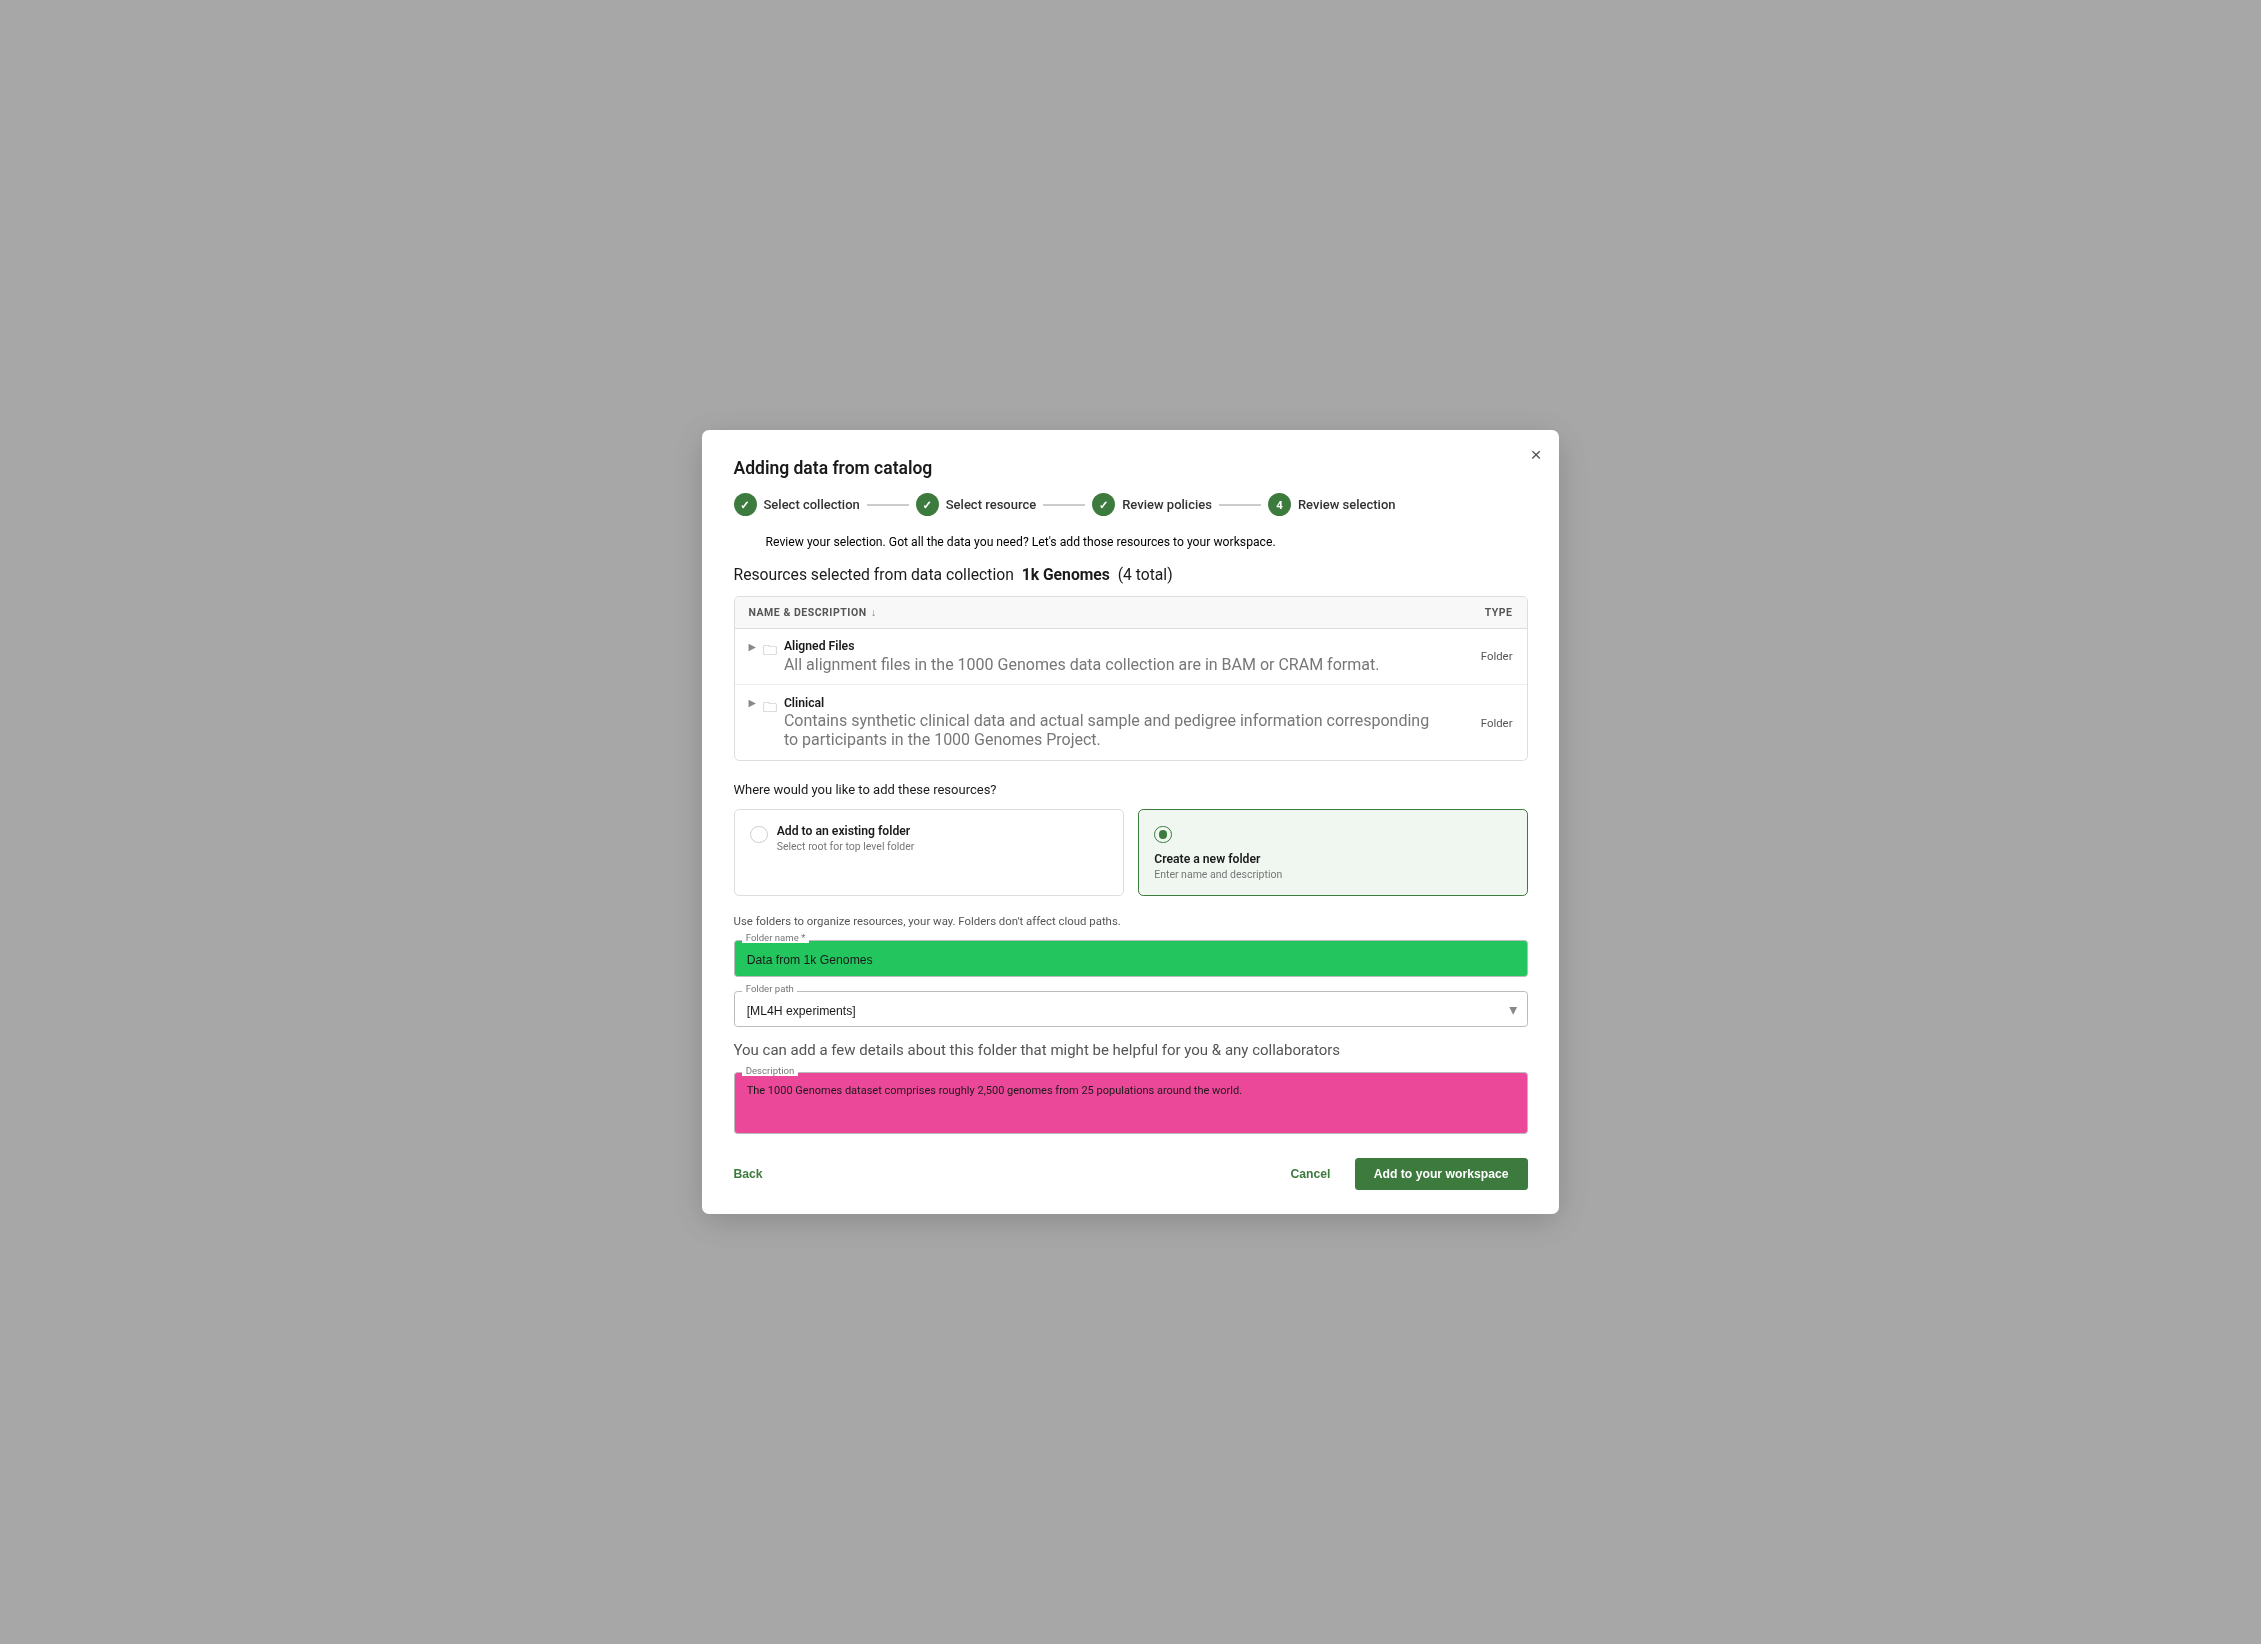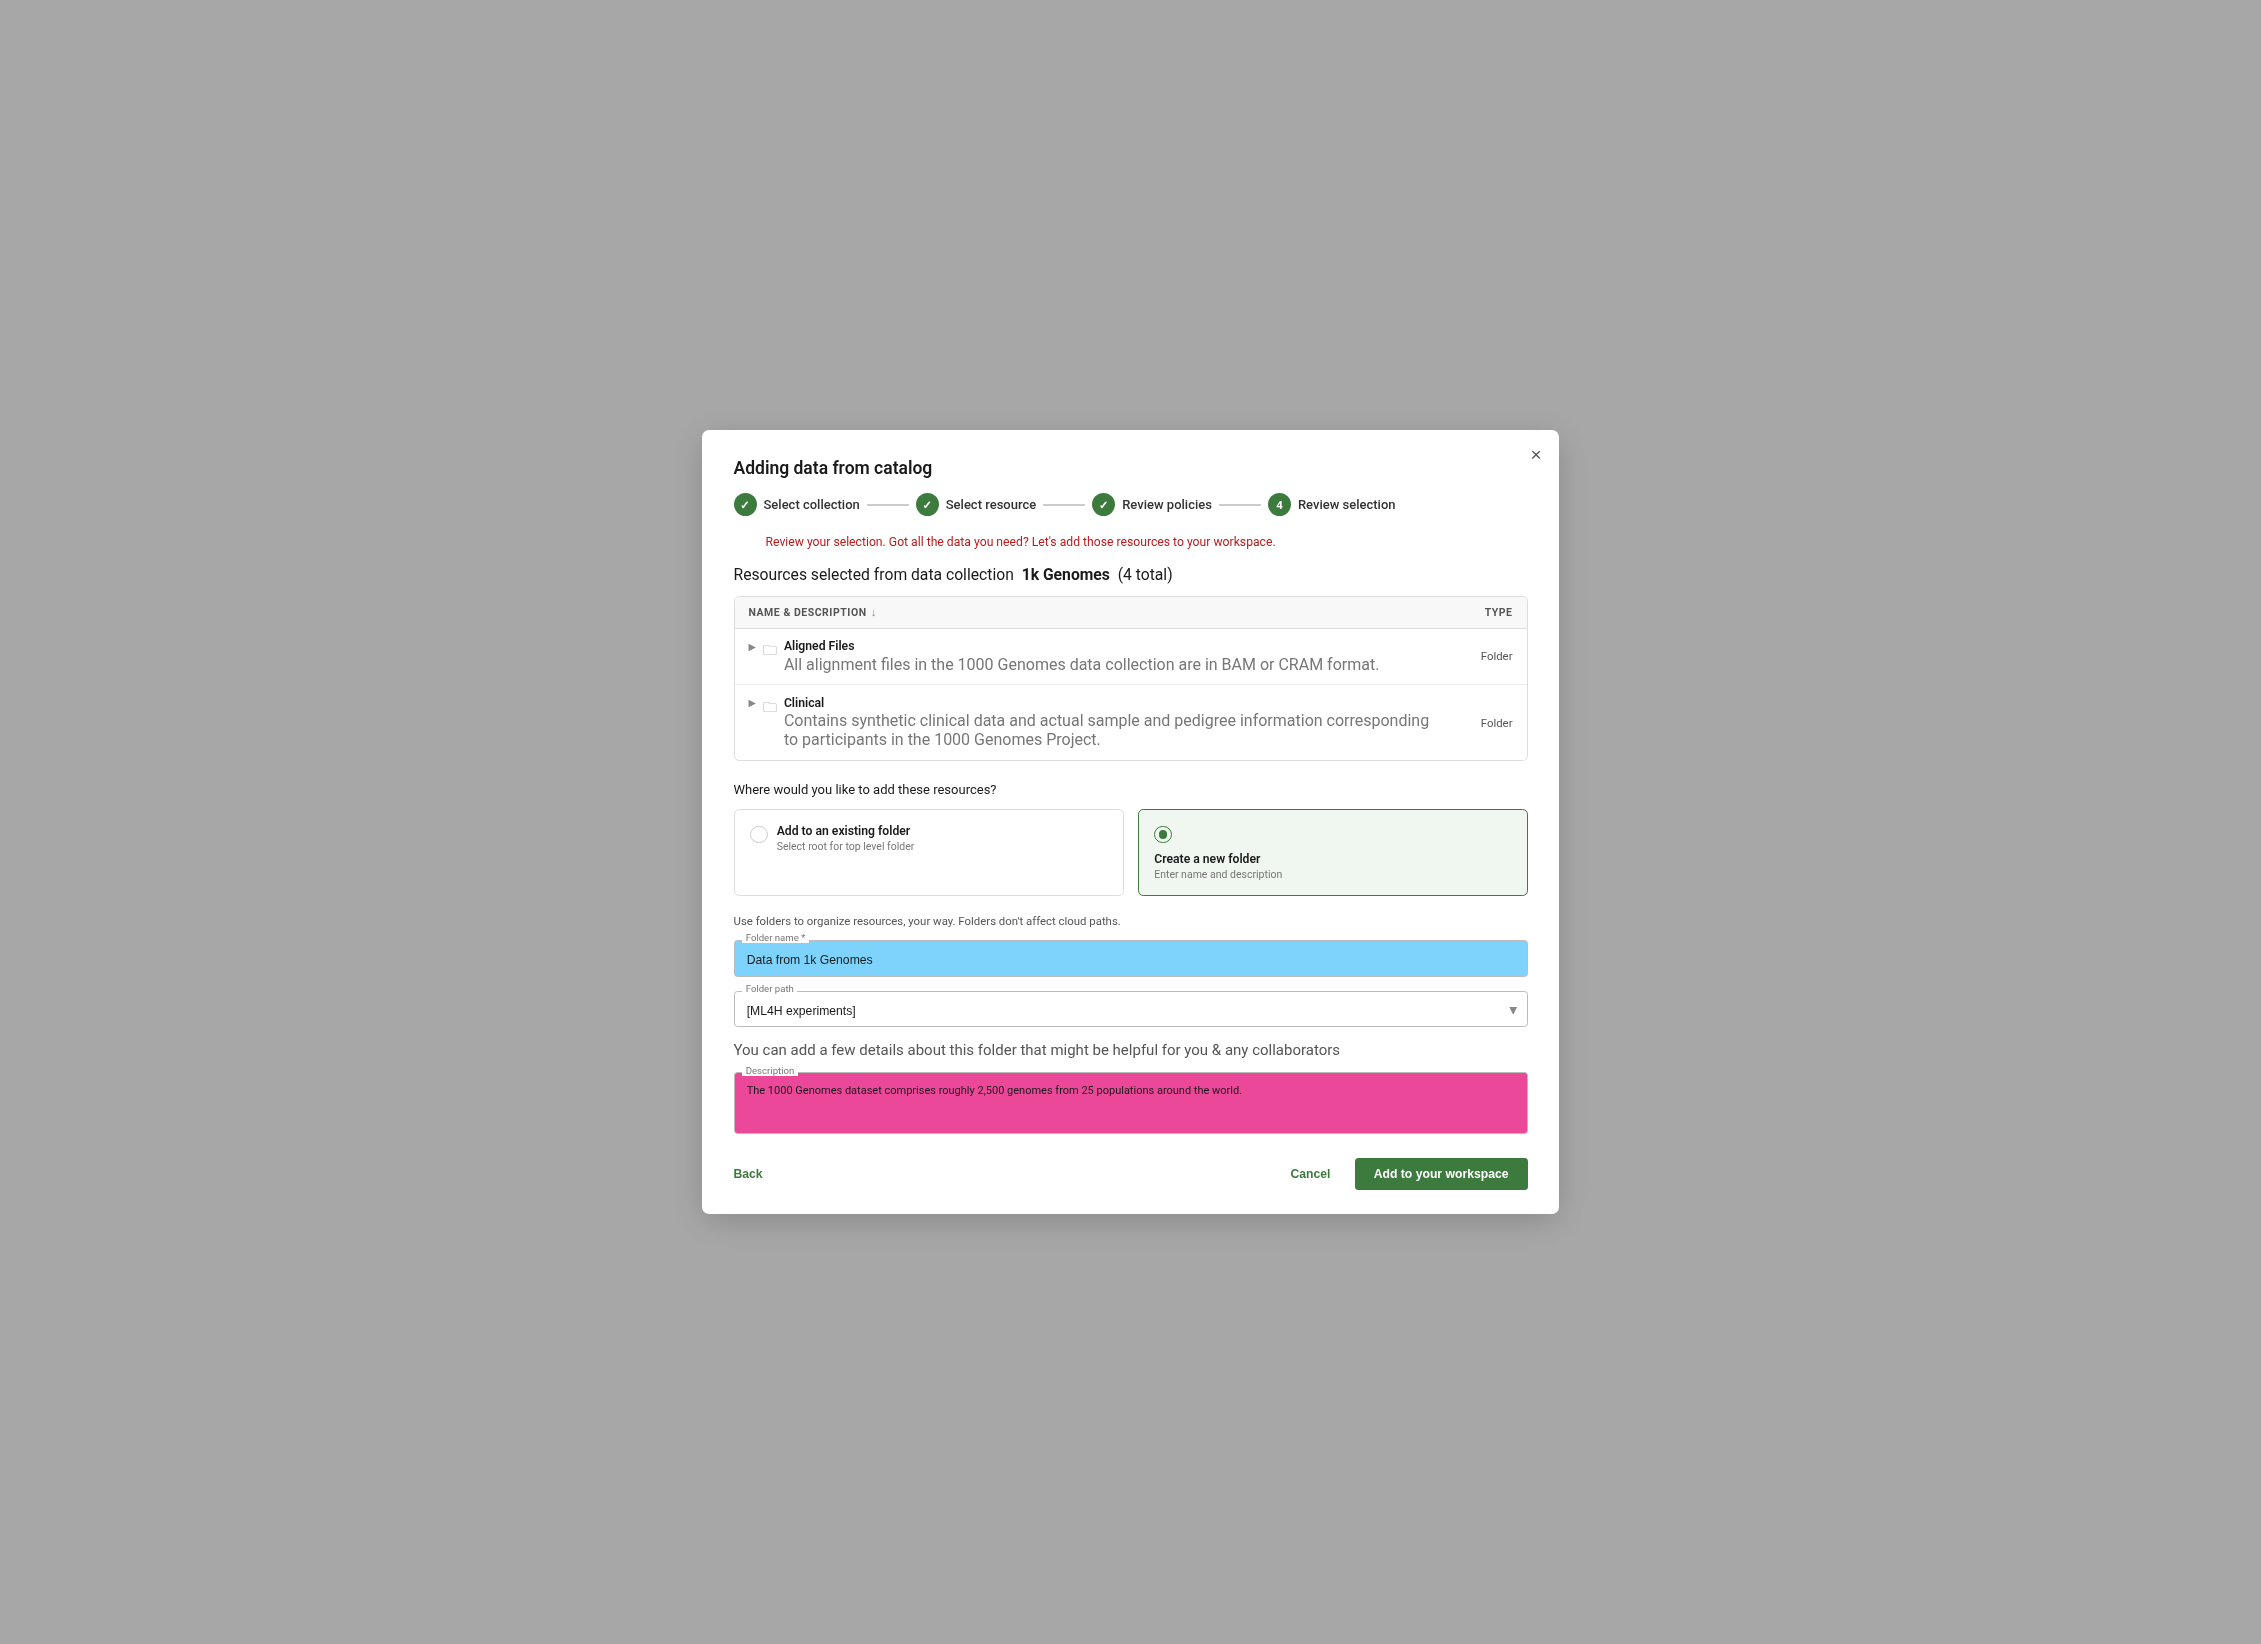--- a/index.html
+++ b/index.html
@@ -83,21 +83,21 @@
     }
     .step-connector {
       height: 1.7px;
       width: 42px;
       background: #ccc;
       margin: 0 7px;
     }
     
     .subtitle {
       font-size: 12.2px;
-      color: #b91c1c;
+      color: #000000;
       margin-bottom: 15.7px;
       padding-left: 32px;
     }
     
     .section-header {
       font-size: 15.7px;
       font-weight: 400;
       color: #1a1a1a;
       margin-bottom: 12.2px;
     }
@@ -261,21 +261,21 @@
       z-index: 1;
     }
     .field-input {
       width: 100%;
       border: 0.9px solid #bbb;
       border-radius: 3.5px;
       padding: 12.2px 12.2px 8.7px 12.2px;
       font-size: 12.2px;
       color: #1a1a1a;
       outline: none;
-      background: #7dd3fc;
+      background: #22c55e;
     }
     .field-select {
       width: 100%;
       border: 0.9px solid #bbb;
       border-radius: 3.5px;
       padding: 12.2px 31.5px 8.7px 12.2px;
       font-size: 12.2px;
       color: #1a1a1a;
       outline: none;
       background: #fff;

